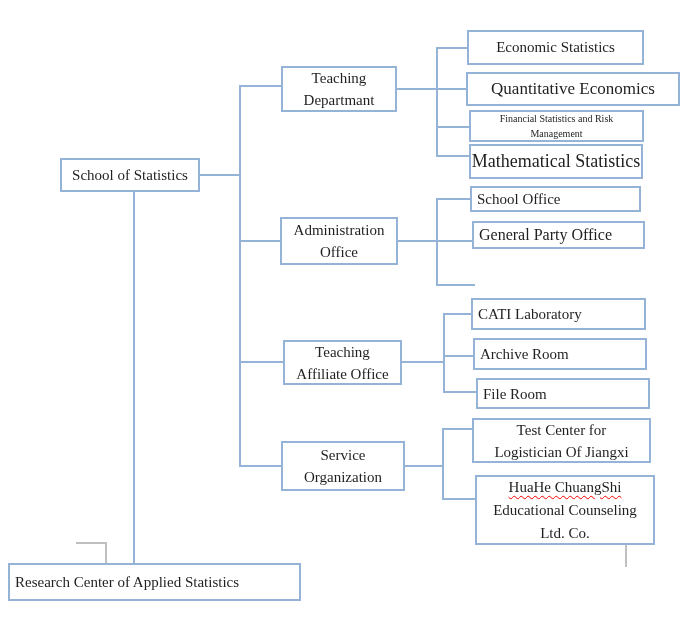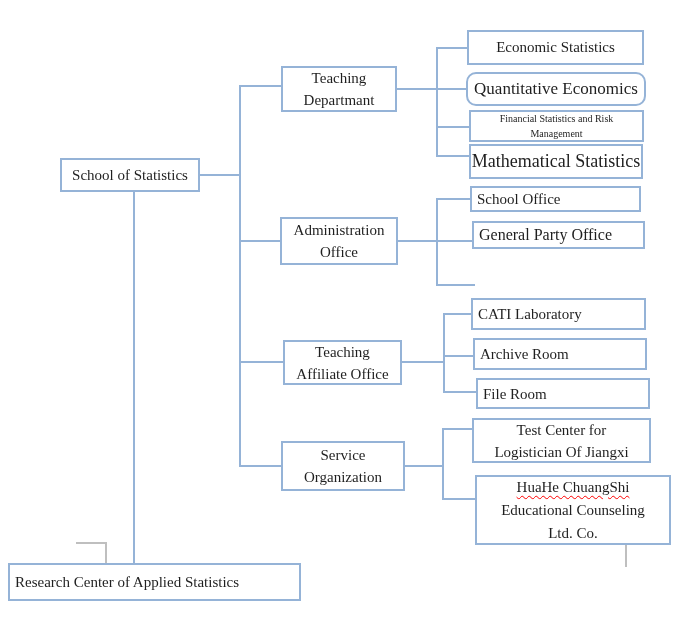--- a/index.html
+++ b/index.html
@@ -22,31 +22,31 @@
   .conn.gray{background:var(--connector-gray);}
 
   
   #b-root{left:60px;top:158px;width:140px;height:34px;}
   #b-research{left:8px;top:563px;width:293px;height:38px;}
   #b-teaching-dept{left:281px;top:66px;width:116px;height:46px;}
   #b-admin{left:280px;top:217px;width:118px;height:48px;}
   #b-affiliate{left:283px;top:340px;width:119px;height:45px;}
   #b-service{left:281px;top:441px;width:124px;height:50px;}
   #b-economic{left:467px;top:30px;width:177px;height:35px;font-size:15px;}
-  #b-quantitative{left:466px;top:72px;width:180px;height:34px;font-size:17px;border-radius:10px;}
+  #b-quantitative{left:466px;top:72px;width:214px;height:34px;font-size:17px;}
   #b-financial{left:469px;top:110px;width:175px;height:32px;font-size:10px;line-height:15px;}
   #b-mathematical{left:469px;top:144px;width:174px;height:35px;font-size:18px;}
   #b-school-office{left:470px;top:186px;width:171px;height:26px;}
   #b-general-party{left:472px;top:221px;width:173px;height:28px;font-size:16px;}
   #b-teaching-man{left:475px;top:259px;width:172px;height:30px;font-size:16px;}
   #b-cati{left:471px;top:298px;width:175px;height:32px;}
   #b-archive{left:473px;top:338px;width:174px;height:32px;}
   #b-file{left:476px;top:378px;width:174px;height:31px;}
   #b-test-center{left:472px;top:418px;width:179px;height:45px;}
-  #b-huahe{left:475px;top:475px;width:196px;height:70px;flex-direction:column;line-height:23px;}
+  #b-huahe{left:475px;top:475px;width:180px;height:70px;flex-direction:column;line-height:23px;}
   #b-huahe span{display:block;}
   .wavy{text-decoration-line:underline;text-decoration-style:wavy;
         text-decoration-color:var(--spellcheck);text-decoration-thickness:1px;
         text-underline-offset:3px;}
 
   
   #c-l1{left:200px;top:174px;width:40px;height:2px;}
   #c-trunk{left:239px;top:85px;width:2px;height:382px;}
   #c-b1{left:239px;top:85px;width:44px;height:2px;}
   #c-b2{left:239px;top:240px;width:41px;height:2px;}

